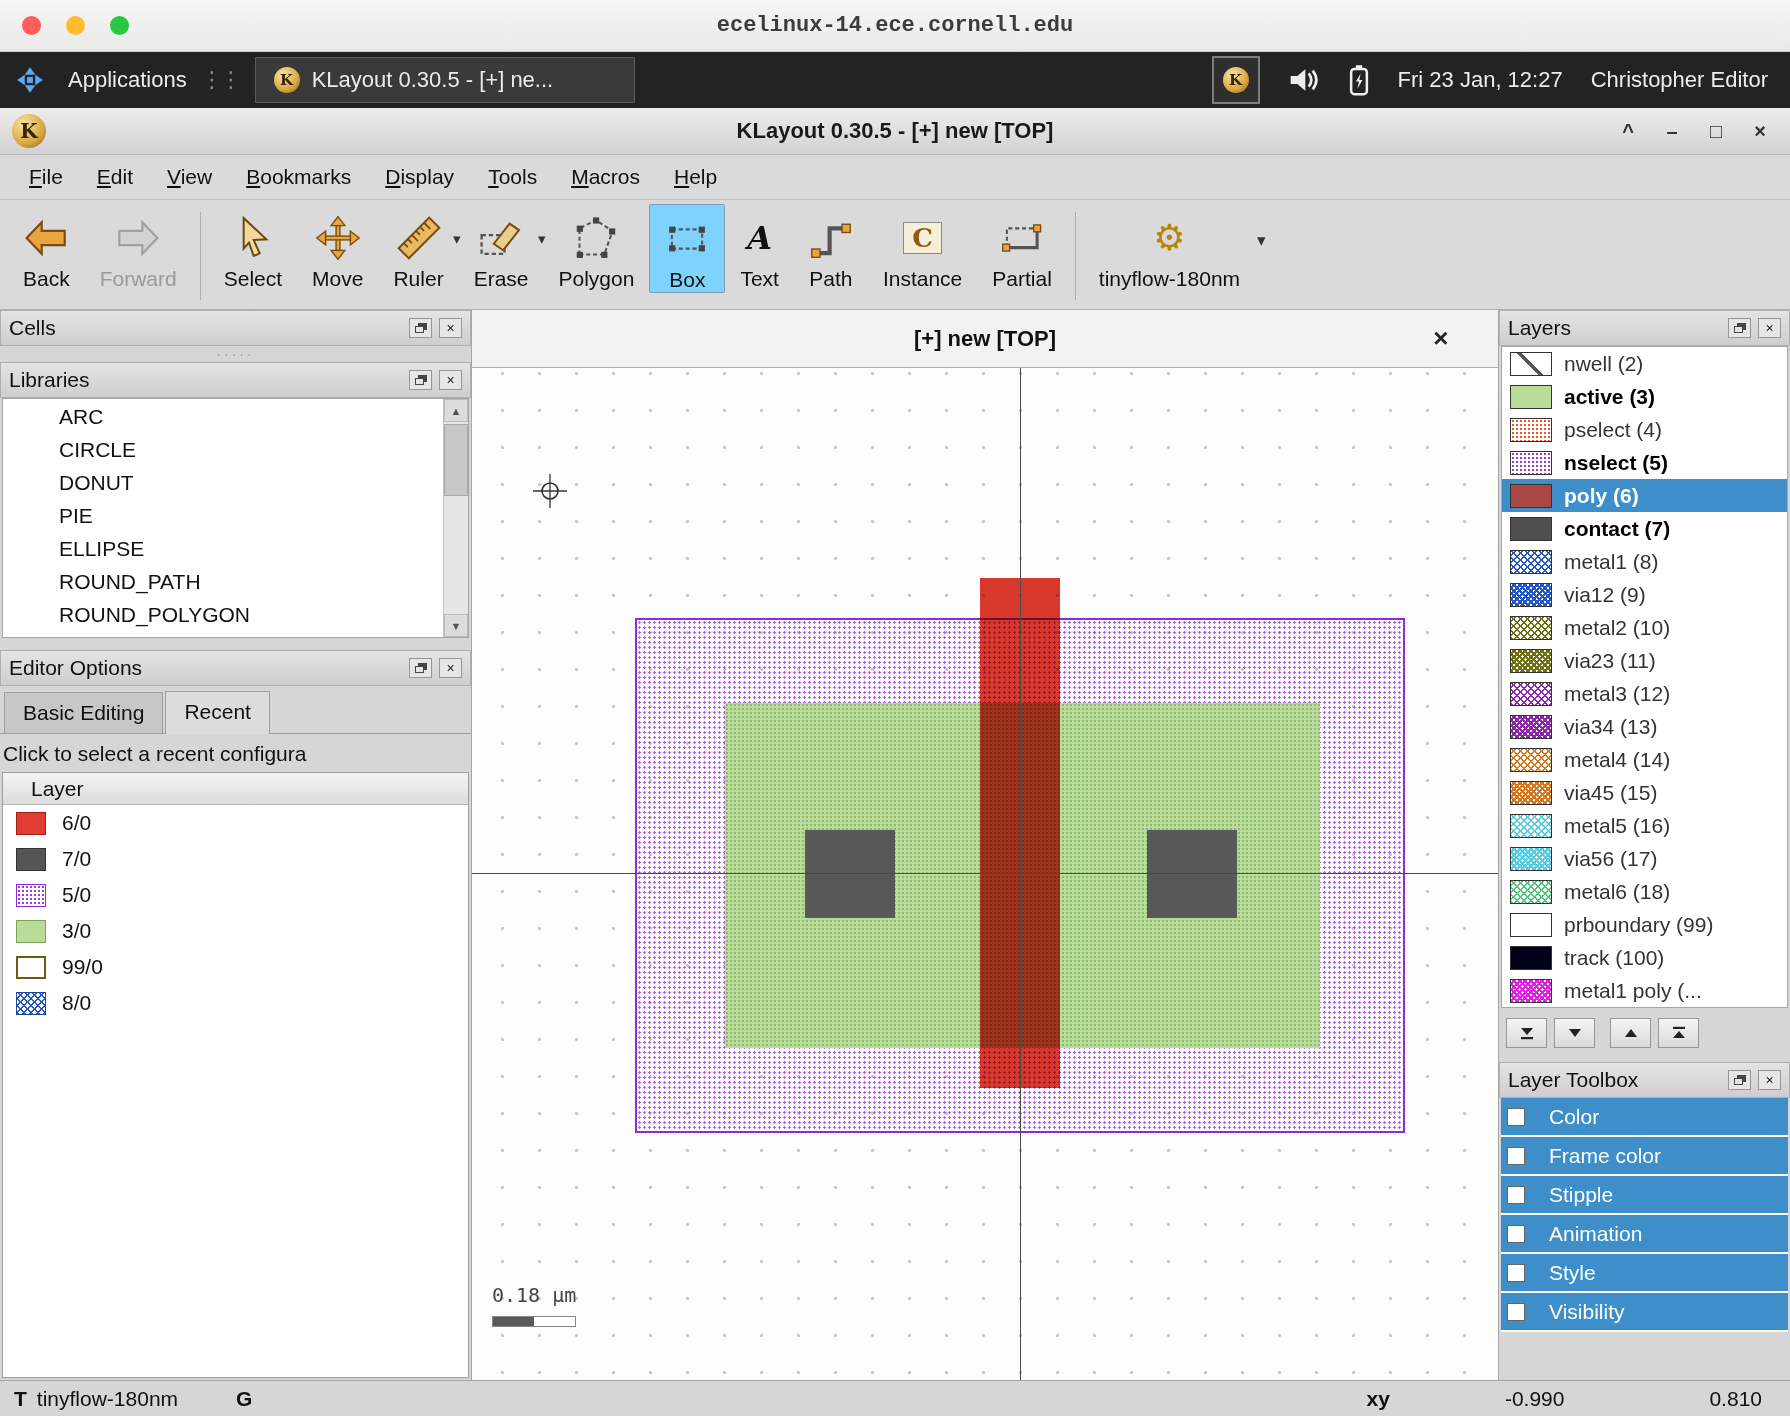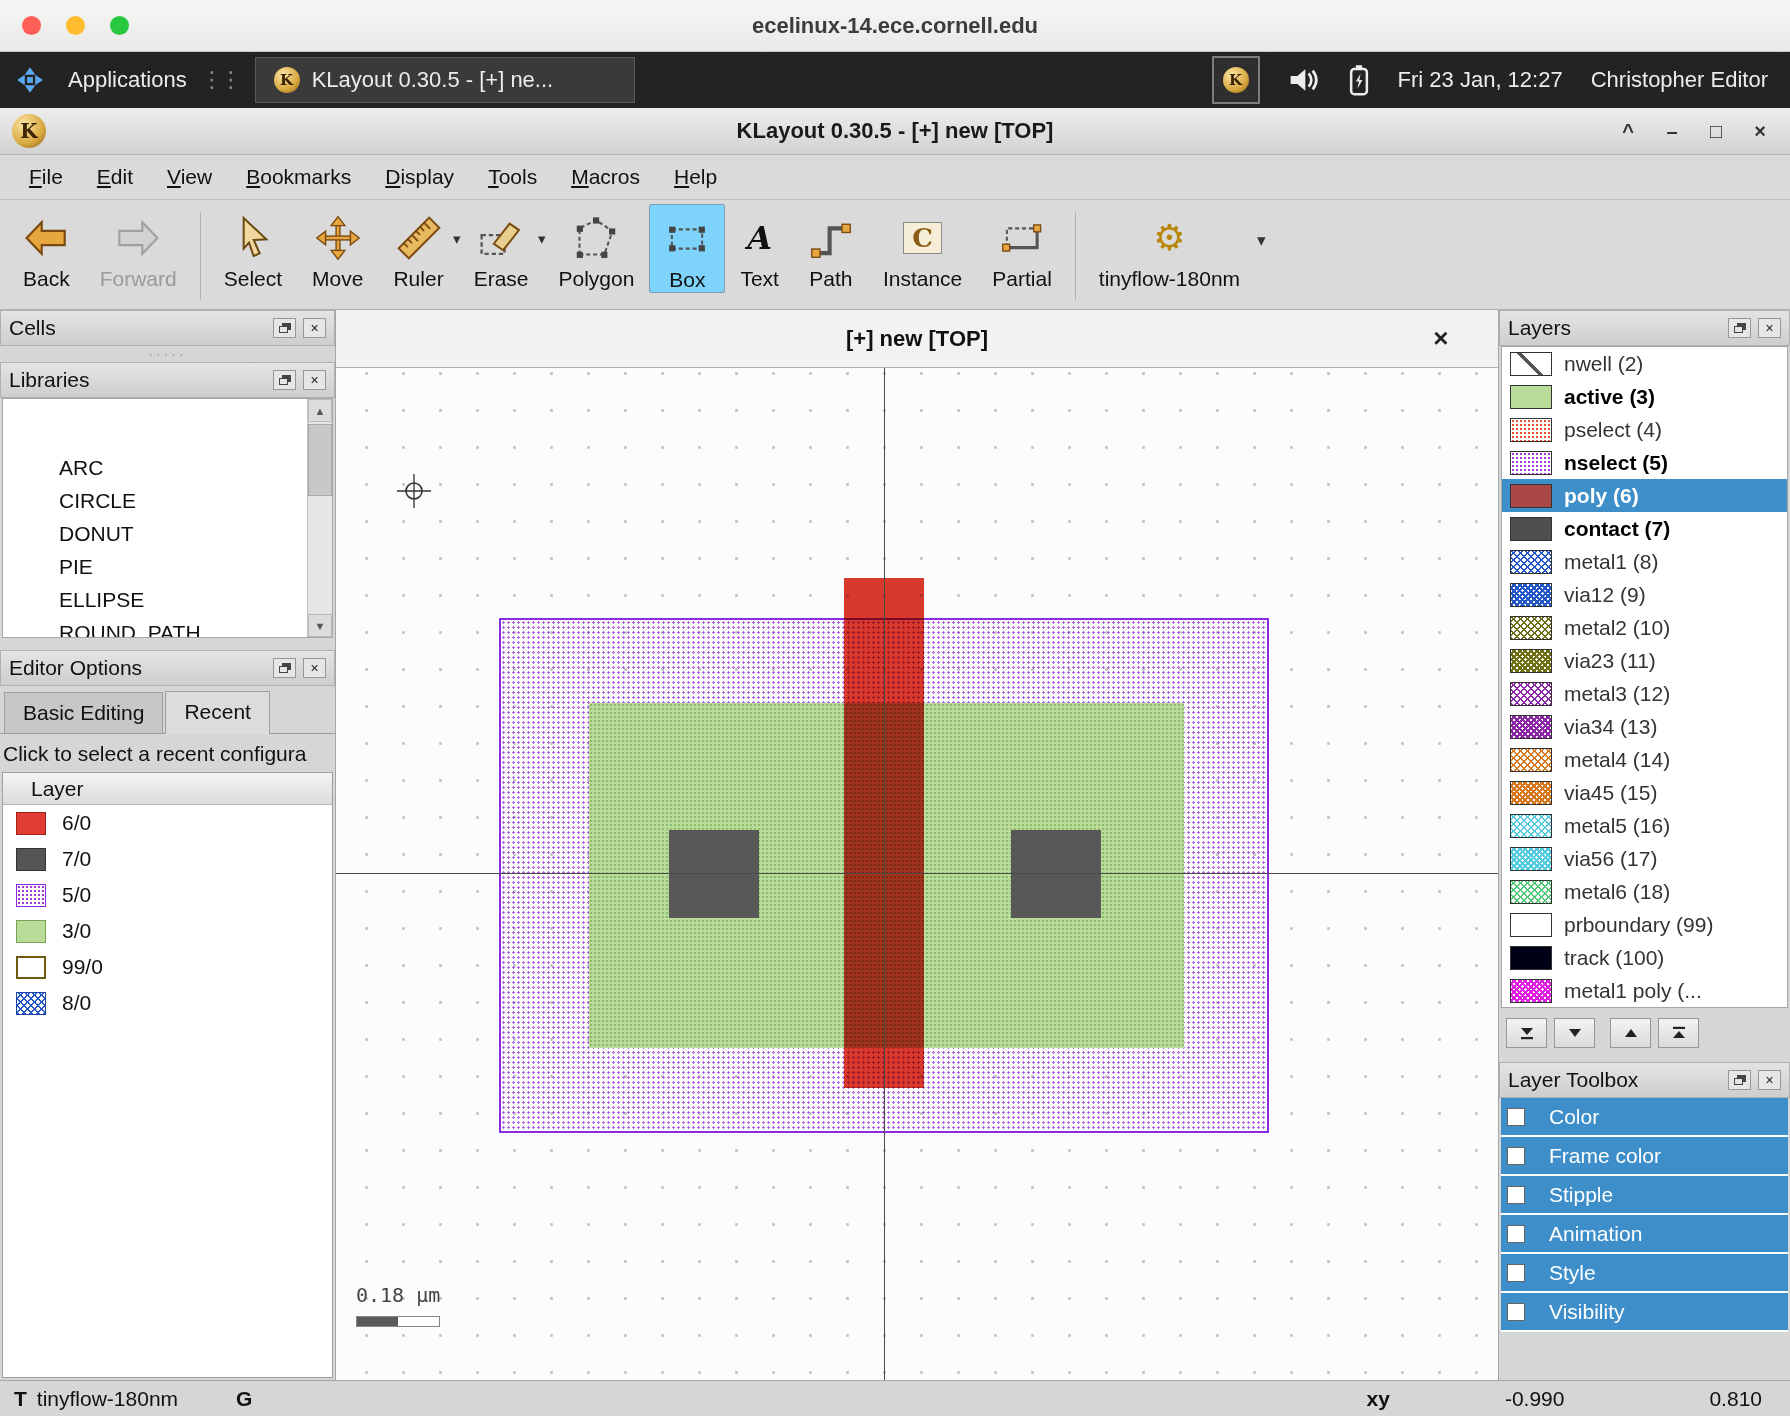--- a/index.html
+++ b/index.html
@@ -5,21 +5,21 @@
   * { box-sizing: border-box; margin: 0; padding: 0; }
   html,body { width:1790px; height:1416px; overflow:hidden; }
   body { font-family:"Liberation Sans",sans-serif; background:#d6d6d6; color:#111; }
 
   
   .macbar { height:52px; background:linear-gradient(#f6f6f4,#e9e9e7); border-bottom:1px solid #c9c9c9;
             display:flex; align-items:center; position:relative; }
   .lights { display:flex; gap:25px; margin-left:22px; z-index:2; }
   .light { width:19px; height:19px; border-radius:50%; }
   .l-red{background:#ff5f57}.l-yellow{background:#febc2e}.l-green{background:#28c840}
-  .mac-title { position:absolute; left:0; right:0; text-align:center; font-weight:bold; font-size:22px; color:#3c3c3c; }
+  .mac-title { position:absolute; left:0; right:0; text-align:center; font-weight:bold; font-size:22px; color:#3c3c3c;font-family:Liberation Mono, monospace; }
 
   
   .taskbar { height:56px; background:#232323; display:flex; align-items:center; color:#ececec; font-size:22px; }
   .apps { display:flex; align-items:center; gap:24px; padding:0 14px 0 16px; height:100%; }
   .grip { color:#8a8a8a; font-size:22px; letter-spacing:-3px; }
   .task-btn { display:flex; align-items:center; gap:12px; background:#3a3a3a; border:1px solid #5a5a5a;
               height:46px; padding:0 18px; margin-left:16px; min-width:380px; }
   .tb-right { margin-left:auto; display:flex; align-items:center; gap:28px; padding-right:22px; }
   .tray-box { width:48px; height:48px; border:2px solid #7d7d7d; background:#2e2e2e;
               display:flex; align-items:center; justify-content:center; }
@@ -66,25 +66,25 @@
                   display:flex; align-items:center; padding:0 8px; font-size:21px; flex:none; }
   .ph-title { flex:1; }
   .hbtn { width:23px; height:20px; border:1px solid #979797; background:#e6e6e6;
           display:flex; align-items:center; justify-content:center; margin-left:7px;
           font-size:14px; color:#222; line-height:1; }
   .float-g { width:9px; height:7px; border:1px solid #444; box-shadow:3px -3px 0 0 #444; margin:2px 3px 0 0; background:#e6e6e6; }
 
   .main { display:flex; height:1070px; }
 
   
-  .left { width:336px; display:flex; flex-direction:column; background:#d6d6d6; border-right:1px solid #a6a6a6; }
+  .left { width:472px; display:flex; flex-direction:column; background:#d6d6d6; border-right:1px solid #a6a6a6; }
   .handle-row { height:16px; display:flex; align-items:center; justify-content:center;
                 color:#9a9a9a; font-size:14px; letter-spacing:3px; }
   .lib-wrap { height:240px; display:flex; border:1px solid #a6a6a6; background:#fff; margin:0 2px; flex:none; }
-  .lib-list { flex:1; font-size:21px; padding-top:16px; overflow:hidden;margin-top:36px; }
+  .lib-list { flex:1; font-size:21px; padding-top:1px; overflow:hidden; }
   .lib-item { height:33px; line-height:33px; padding-left:56px; white-space:nowrap; }
   .scroll { width:25px; background:#e6e6e6; border-left:1px solid #c2c2c2; display:flex; flex-direction:column; align-items:center; }
   .sc-btn { height:23px; width:100%; display:flex; align-items:center; justify-content:center;
             background:#dcdcdc; border:1px solid #bbb; font-size:11px; color:#555; }
   .sc-thumb { width:100%; height:72px; background:#c8c8c8; border:1px solid #a8a8a8; margin-top:2px; }
   .sc-spacer { flex:1; }
   .splitter { height:12px; flex:none; }
 
   .tabs { display:flex; align-items:flex-end; height:48px; padding-left:4px; border-bottom:1px solid #9e9e9e; flex:none; }
   .tab { font-size:21px; padding:8px 18px; background:#c7c7c7; border:1px solid #9e9e9e; border-bottom:none; margin-right:2px; }

